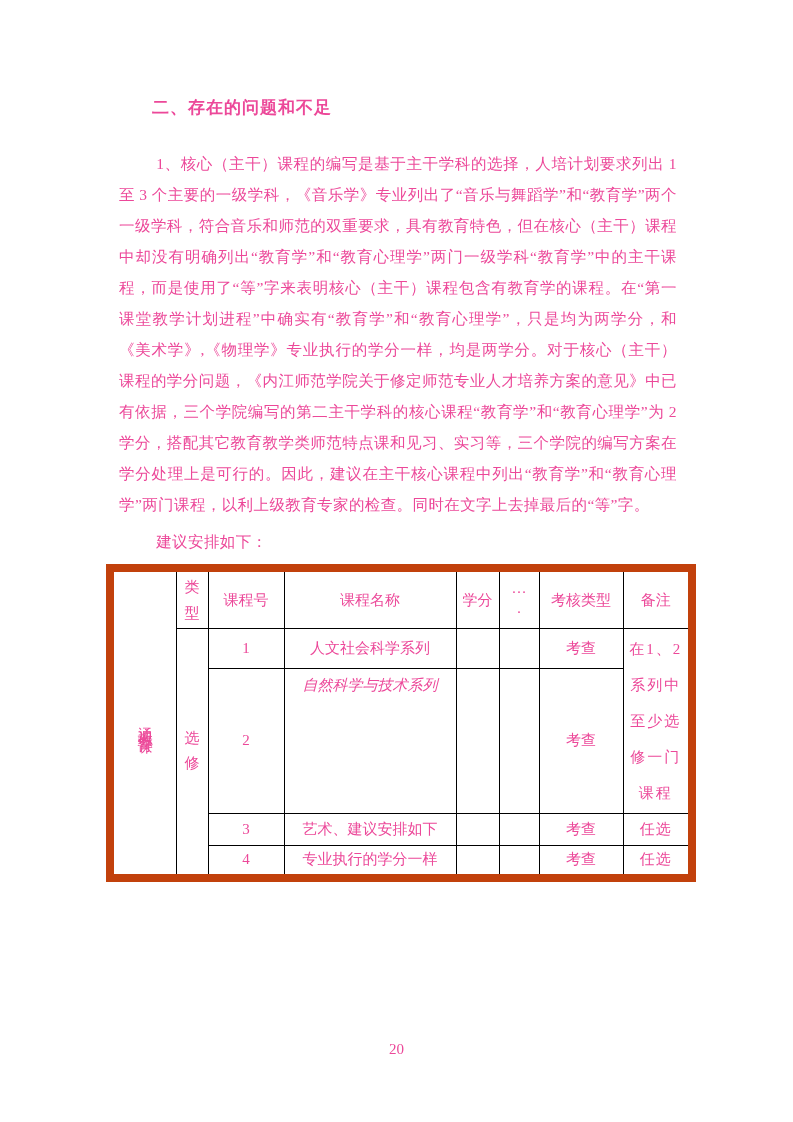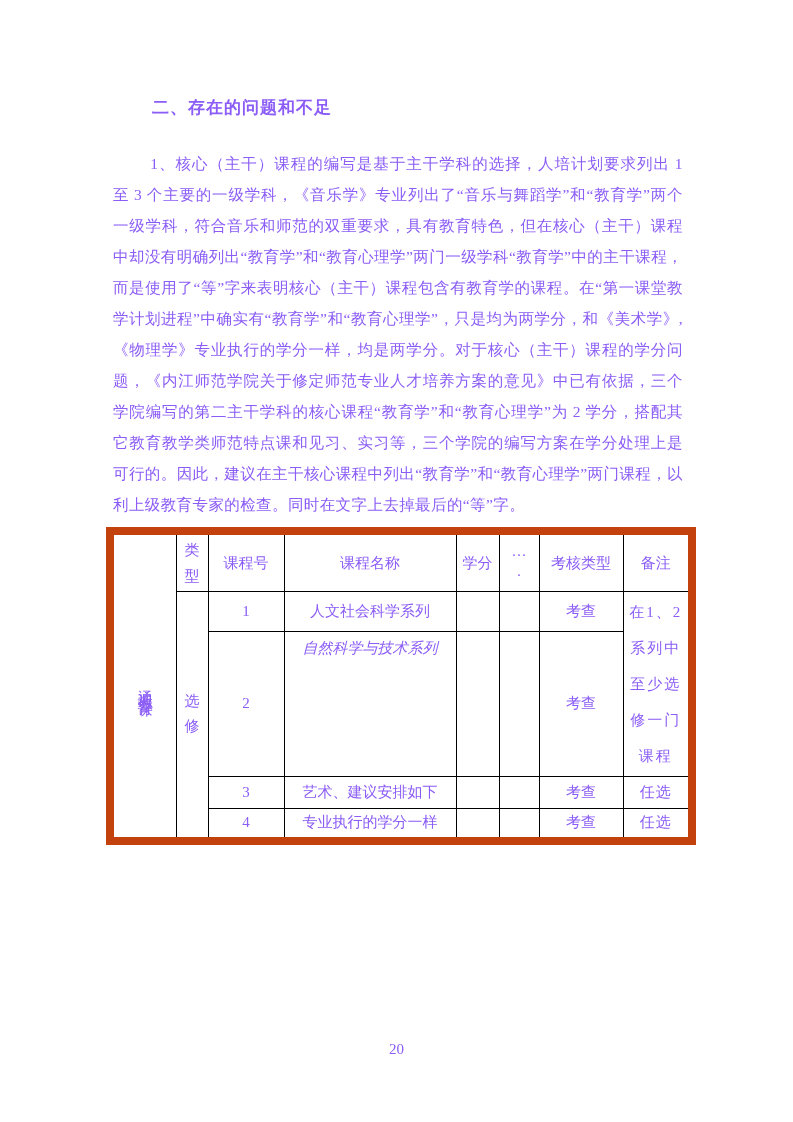--- a/index.html
+++ b/index.html
@@ -2,21 +2,21 @@
 <html><head>
 <meta charset="utf-8">
 <style>
   html,body{margin:0;padding:0;background:#e8e8e8;}
   .page{
     position:relative;
     width:793px;height:1122px;
     background:#ffffff;
     margin:0 auto;
     font-family:"Liberation Serif","DejaVu Serif",serif;
-    color:#8b5cf6;
+    color:#ec4899;
     overflow:hidden;
     box-sizing:border-box;
   }
   .content{
     position:absolute;
     left:113px;
     top:96px;
     width:570px;
   }
   .section-heading{
@@ -26,21 +26,21 @@
     letter-spacing:1px;
     margin:0 0 29px 0;
     text-indent:2.3em;
   }
   .body-para{
     font-size:15.5px;
     line-height:31px;
     letter-spacing:0.4px;
     text-align:justify;
     text-indent:2.4em;
-    margin:0;
+    margin:6px;
   }
   table.course-table{
     border-collapse:collapse;
     table-layout:fixed;
     width:582px;
     margin:7px 0 0 -7px;
     font-size:15px;
     border:8px solid #c2410c;
   }
   table.course-table td{
@@ -99,20 +99,21 @@
 <body>
 
 <div class="page">
   <div class="content">
 
     <h2 class="section-heading">二、存在的问题和不足</h2>
 
     <p class="body-para">1、核心（主干）课程的编写是基于主干学科的选择，人培计划要求列出 1 至 3 个主要的一级学科，《音乐学》专业列出了“音乐与舞蹈学”和“教育学”两个一级学科，符合音乐和师范的双重要求，具有教育特色，但在核心（主干）课程中却没有明确列出“教育学”和“教育心理学”两门一级学科“教育学”中的主干课程，而是使用了“等”字来表明核心（主干）课程包含有教育学的课程。在“第一课堂教学计划进程”中确实有“教育学”和“教育心理学”，只是均为两学分，和《美术学》,《物理学》专业执行的学分一样，均是两学分。对于核心（主干）课程的学分问题，《内江师范学院关于修定师范专业人才培养方案的意见》中已有依据，三个学院编写的第二主干学科的核心课程“教育学”和“教育心理学”为 2 学分，搭配其它教育教学类师范特点课和见习、实习等，三个学院的编写方案在学分处理上是可行的。因此，建议在主干核心课程中列出“教育学”和“教育心理学”两门课程，以利上级教育专家的检查。同时在文字上去掉最后的“等”字。</p>
 
 
+    <p class="body-para">建议安排如下：</p>
 
     <table class="course-table">
       <colgroup>
         <col style="width:66px">
         <col style="width:32px">
         <col style="width:76px">
         <col style="width:172px">
         <col style="width:43px">
         <col style="width:40px">
         <col style="width:84px">

